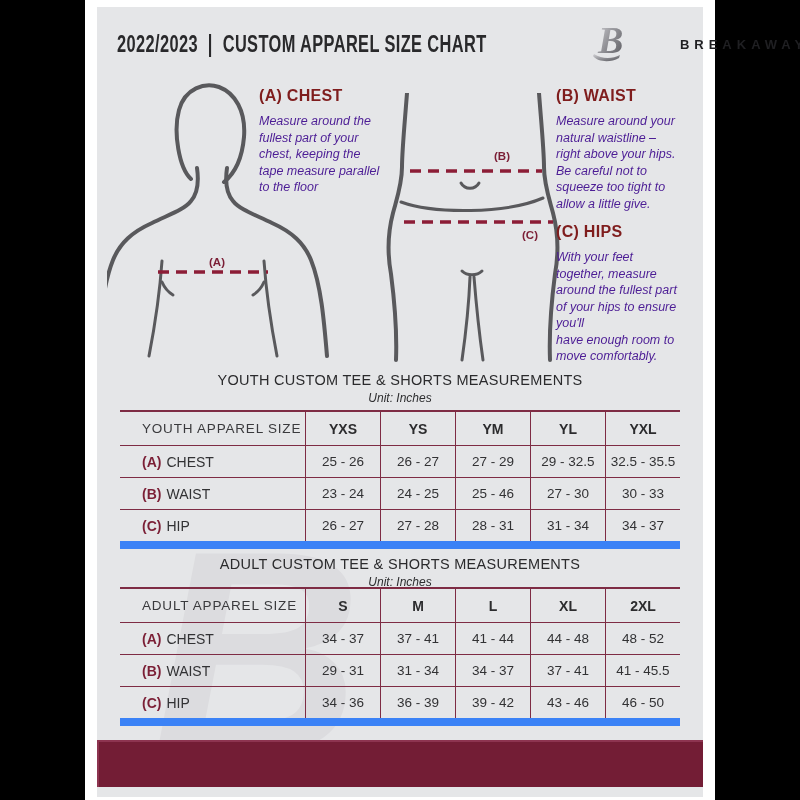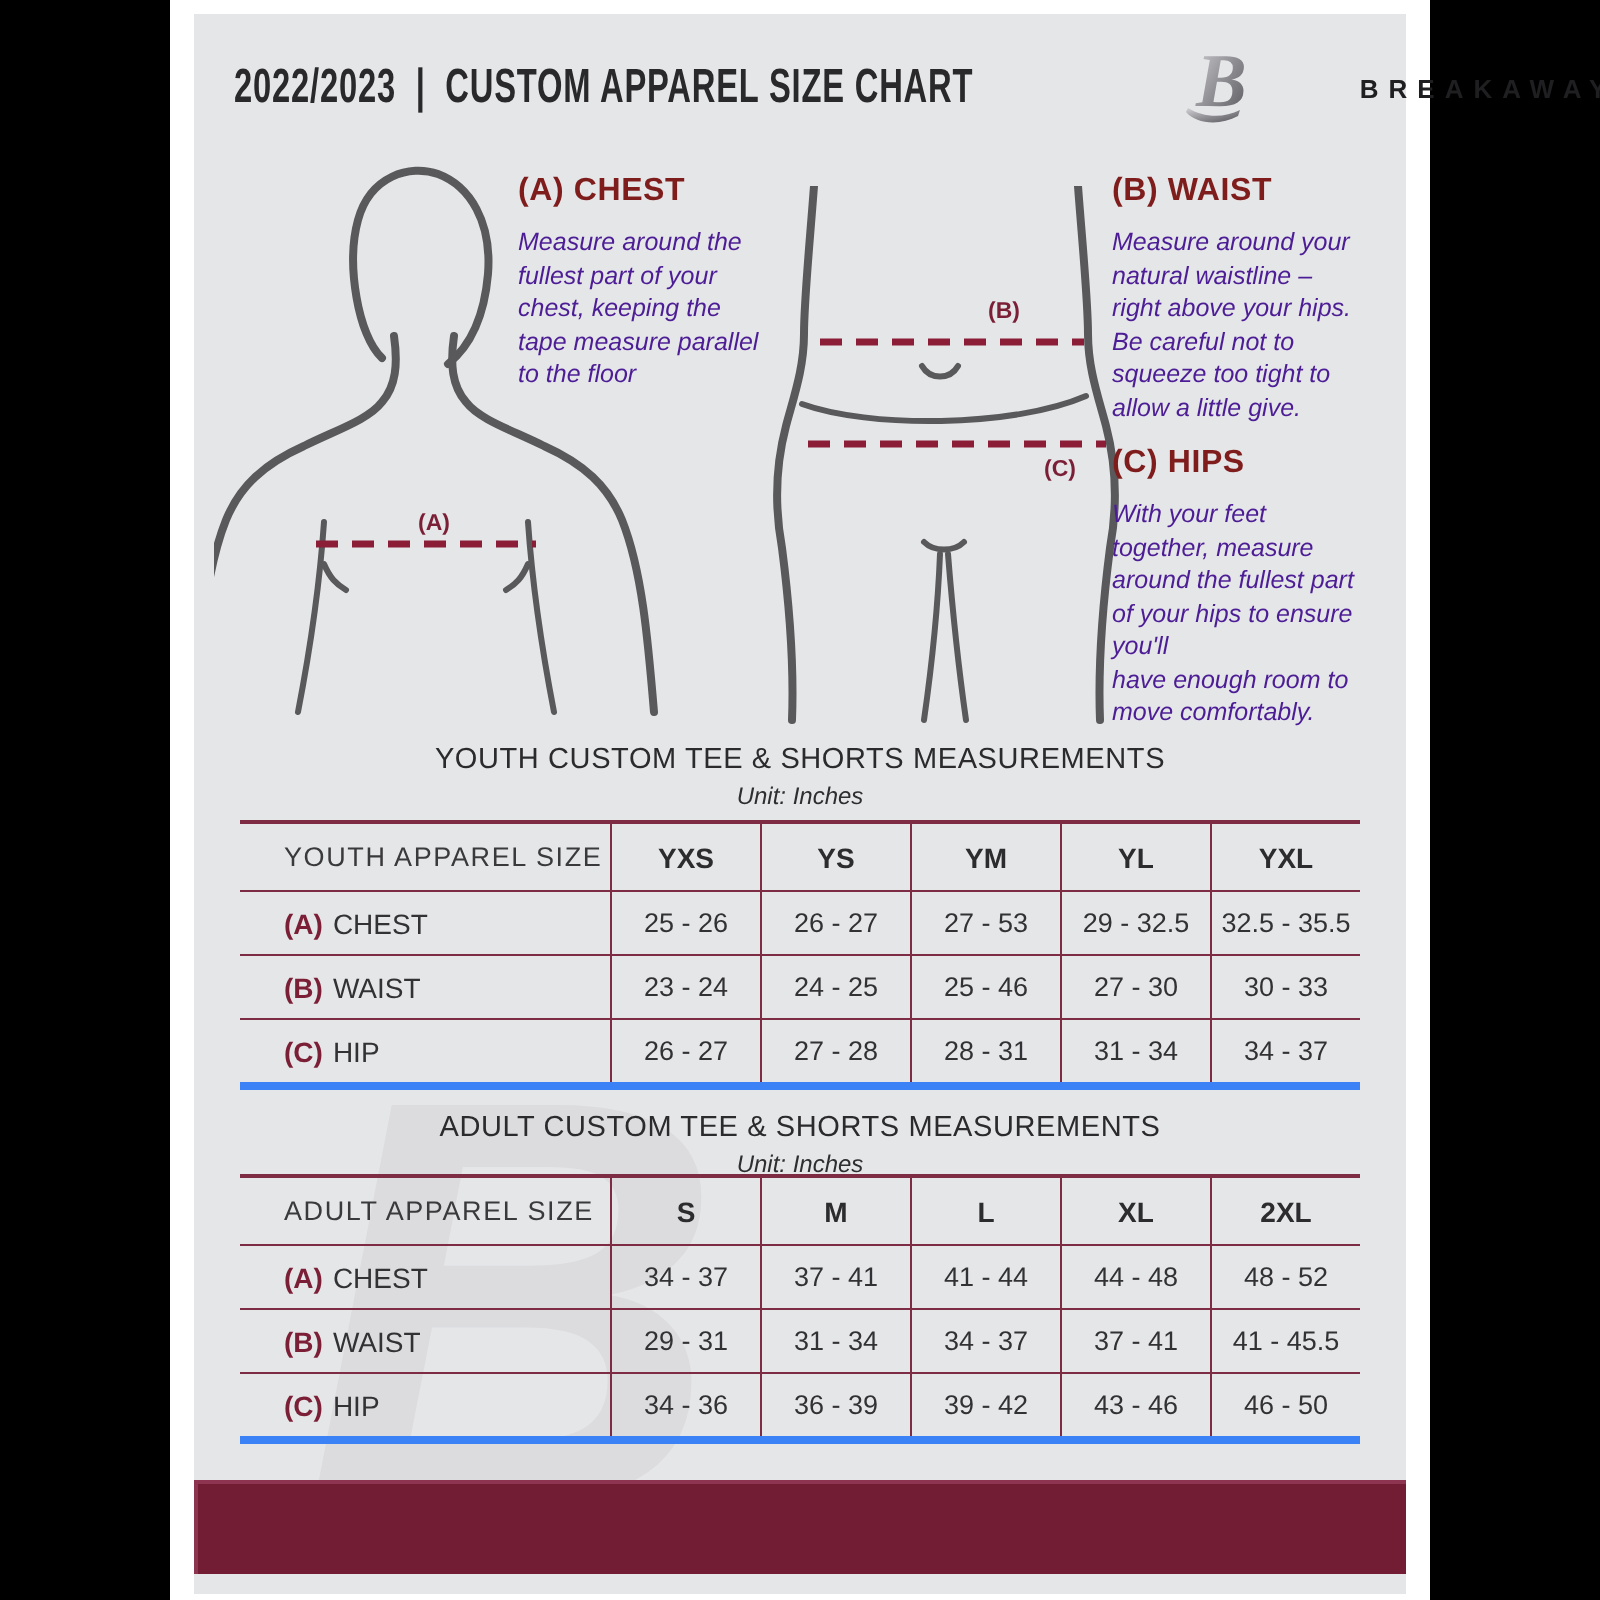--- a/index.html
+++ b/index.html
@@ -56,21 +56,21 @@
 
   
   .tbl-title{position:absolute;left:0;right:0;text-align:center;z-index:2;
     font-weight:400;font-size:14.5px;letter-spacing:.3px;color:#2b2b2d;}
   .tbl-unit{position:absolute;left:0;right:0;text-align:center;z-index:2;
     font-style:italic;font-size:12px;color:#2e2e30;}
   .y-title{top:365px;} .y-unit{top:384px;}
   .a-title{top:549px;} .a-unit{top:568px;}
 
   .sizes-table{position:absolute;left:23px;width:560px;z-index:2;
-    border-top:2px solid #7e2c44;border-bottom:4px solid #3b82f6;}
+    border-top:2px solid #7e2c44;border-bottom:8px solid #3b82f6;}
   .y-table{top:403px;} .a-table{top:580px;}
   .srow{display:grid;grid-template-columns:185px repeat(5,75px);height:31px;}
   .srow.head{height:33px;}
   .srow + .srow{border-top:1.5px solid #7e2c44;}
   .srow .c{display:flex;align-items:center;justify-content:center;
     font-size:13.5px;color:#323234;}
   .srow .c + .c{border-left:1.5px solid #7e2c44;}
   .srow.head .c{font-weight:700;font-size:14px;color:#2c2c2e;}
   .srow .c.rowhead{justify-content:flex-start;padding-left:22px;font-size:14px;gap:5px;}
   .srow.head .c.rowhead{font-weight:400;letter-spacing:.8px;font-size:13.5px;color:#3a3a3d;}
@@ -184,21 +184,21 @@
       <div class="c">YL</div>
       <div class="c">YXL</div>
     </div>
     <div class="srow">
       <div class="c rowhead">
         <span class="pfx">(A)</span>
         <span>CHEST</span>
       </div>
       <div class="c">25 - 26</div>
       <div class="c">26 - 27</div>
-      <div class="c">27 - 53</div>
+      <div class="c">27 - 29</div>
       <div class="c">29 - 32.5</div>
       <div class="c">32.5 - 35.5</div>
     </div>
     <div class="srow">
       <div class="c rowhead">
         <span class="pfx">(B)</span>
         <span>WAIST</span>
       </div>
       <div class="c">23 - 24</div>
       <div class="c">24 - 25</div>

